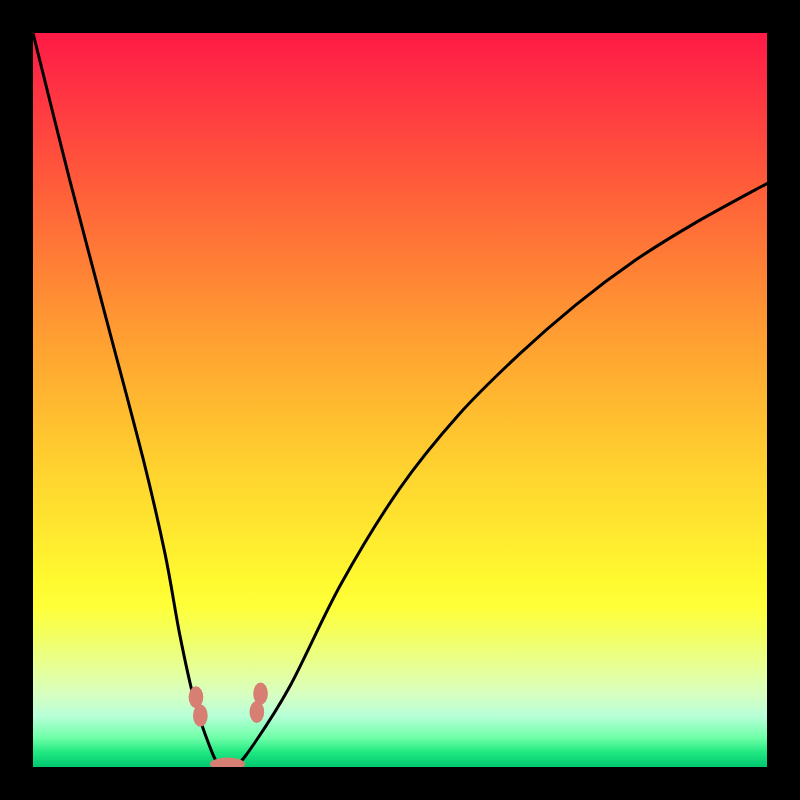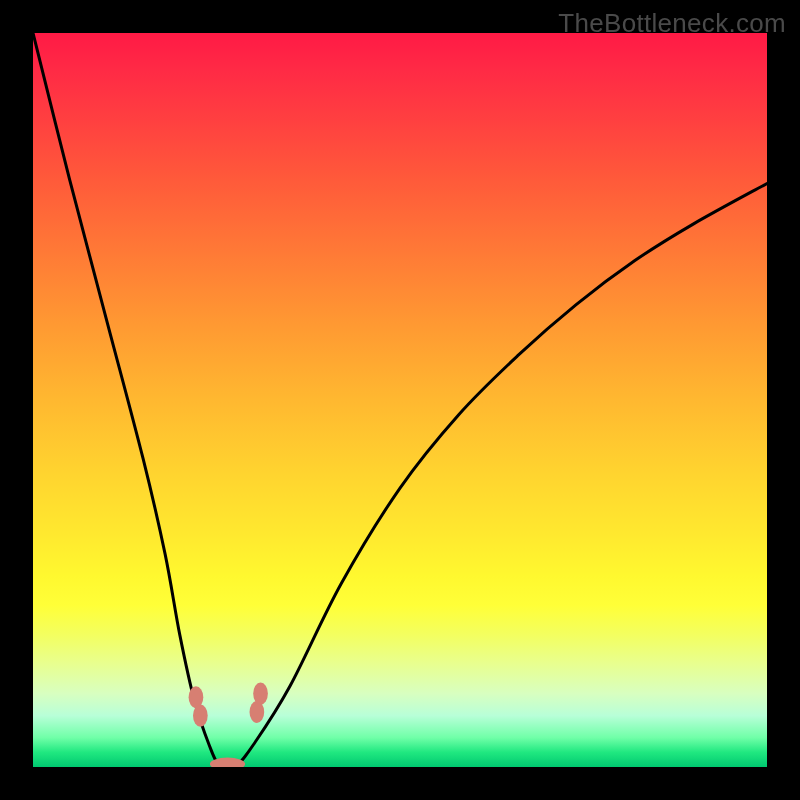--- a/index.html
+++ b/index.html
@@ -72,21 +72,20 @@
   }
   .marker {
     fill: #d77f72;
     stroke: none;
   }
 </style>
 </head>
 <body>
 
 <div class="outer">
-  <div class="watermark">TheBottleneck.com</div>
 
   <div class="plot">
     <svg class="curves" viewBox="0 0 734 734" preserveAspectRatio="none">
       <path id="curve-path" class="curve-path" d="M 0.00 0.00 C 6.12 24.47, 24.47 99.09, 36.70 146.80 C 48.93 194.51, 61.17 239.77, 73.40 286.26 C 85.63 332.75, 100.31 386.57, 110.10 425.72 C 119.89 464.87, 126.00 491.78, 132.12 521.14 C 138.24 550.50, 141.91 577.41, 146.80 601.88 C 151.69 626.35, 156.59 649.59, 161.48 667.94 C 166.37 686.29, 171.88 700.97, 176.16 711.98 C 180.44 722.99, 182.89 730.33, 187.17 734.00 C 191.45 737.67, 196.35 737.67, 201.85 734.00 C 207.36 730.33, 211.03 725.44, 220.20 711.98 C 229.37 698.52, 242.22 680.17, 256.90 653.26 C 271.58 626.35, 289.93 583.53, 308.28 550.50 C 326.63 517.47, 347.43 483.22, 367.00 455.08 C 386.57 426.94, 406.15 403.70, 425.72 381.68 C 445.29 359.66, 464.87 341.31, 484.44 322.96 C 504.01 304.61, 523.59 287.48, 543.16 271.58 C 562.73 255.68, 582.31 241.00, 601.88 227.54 C 621.45 214.08, 638.58 203.69, 660.60 190.84 C 682.62 178.00, 721.77 157.20, 734.00 150.47"></path>
       <g id="markers-group">
           <ellipse class="marker" cx="162.95" cy="664.27" rx="7.34" ry="11.01"></ellipse>
           <ellipse class="marker" cx="167.35" cy="682.62" rx="7.34" ry="11.01"></ellipse>
           <ellipse class="marker" cx="194.51" cy="731.06" rx="17.62" ry="6.61"></ellipse>
           <ellipse class="marker" cx="223.87" cy="678.95" rx="7.34" ry="11.01"></ellipse>
           <ellipse class="marker" cx="227.54" cy="660.60" rx="7.34" ry="11.01"></ellipse>

